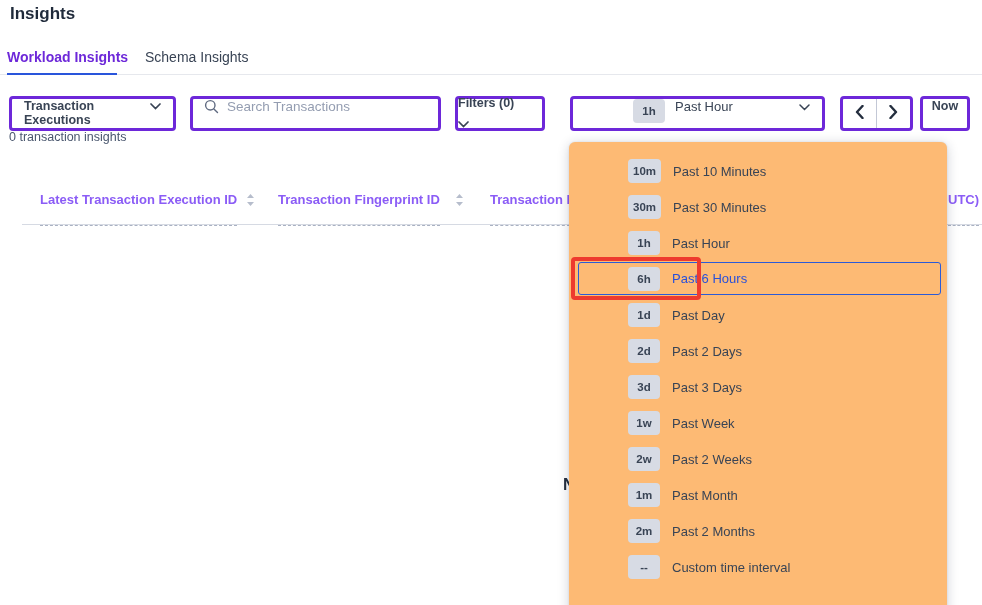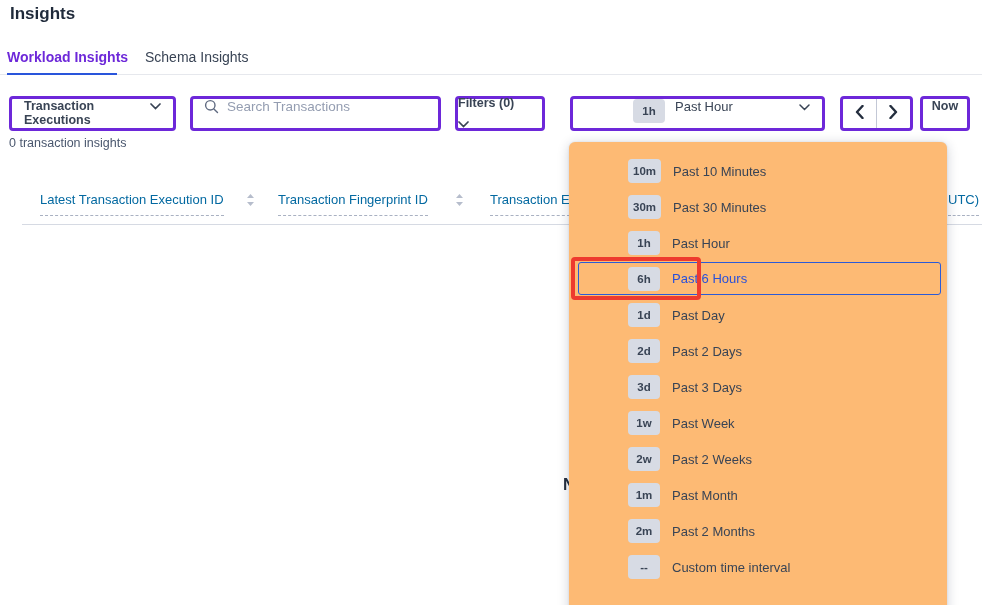--- a/index.html
+++ b/index.html
@@ -28,25 +28,25 @@
   .time-select .spacer { flex:1; }
   .badge { min-width:32px; height:24px; padding:0 5px; background:#d7dbe4; border-radius:4px;
     font-size:11.5px; font-weight:700; color:#394455; display:inline-flex; align-items:center;
     justify-content:center;margin-left:48px; }
   .time-select .badge { margin-right:10px; }
   .pager { left:840px; width:73px; padding:0; overflow:hidden; }
   .pager-btn { width:36px; height:100%; display:flex; align-items:center; justify-content:center; cursor:pointer; }
   .pager-btn.prev { border-right:1px solid #c3c8d6; }
   .now-btn { left:920px; width:50px; justify-content:center; cursor:pointer; }
 
-  .insights-count { position:absolute; left:9px; top:136px; font-size:12.5px; color:#4a576e;text-align:right; }
-
-  
-  .col-head { position:absolute; top:192px; font-size:13px; font-weight:400; color:#0369a1;
-    border-bottom:1px dashed #a9b1c2; padding-bottom:8px; white-space:nowrap; cursor:pointer; }
+  .insights-count { position:absolute; left:9px; top:130px; font-size:12.5px; color:#4a576e;text-align:right; }
+
+  
+  .col-head { position:absolute; top:192px; font-size:13px; font-weight:700; color:#8b5cf6;
+    border-bottom:1px dashed #a9b1c2; padding-bottom:18px; white-space:nowrap; cursor:pointer; }
   .col1 { left:40px; } .col2 { left:278px; } .col3 { left:490px; max-width:80px; overflow:hidden; }
   .col-utc { left:948px; }
   .sort-icon { position:absolute; top:193px; }
   .sort1 { left:246px; } .sort2 { left:455px; }
   .header-border { position:absolute; left:22px; right:0; top:224px; height:1px; background:#d6dae3; }
 
   
   .empty-msg { position:absolute; left:563px; top:475px; font-size:16.5px; font-weight:700;
     color:#242e3e; letter-spacing:-0.2px; white-space:nowrap; z-index:1; }
 

